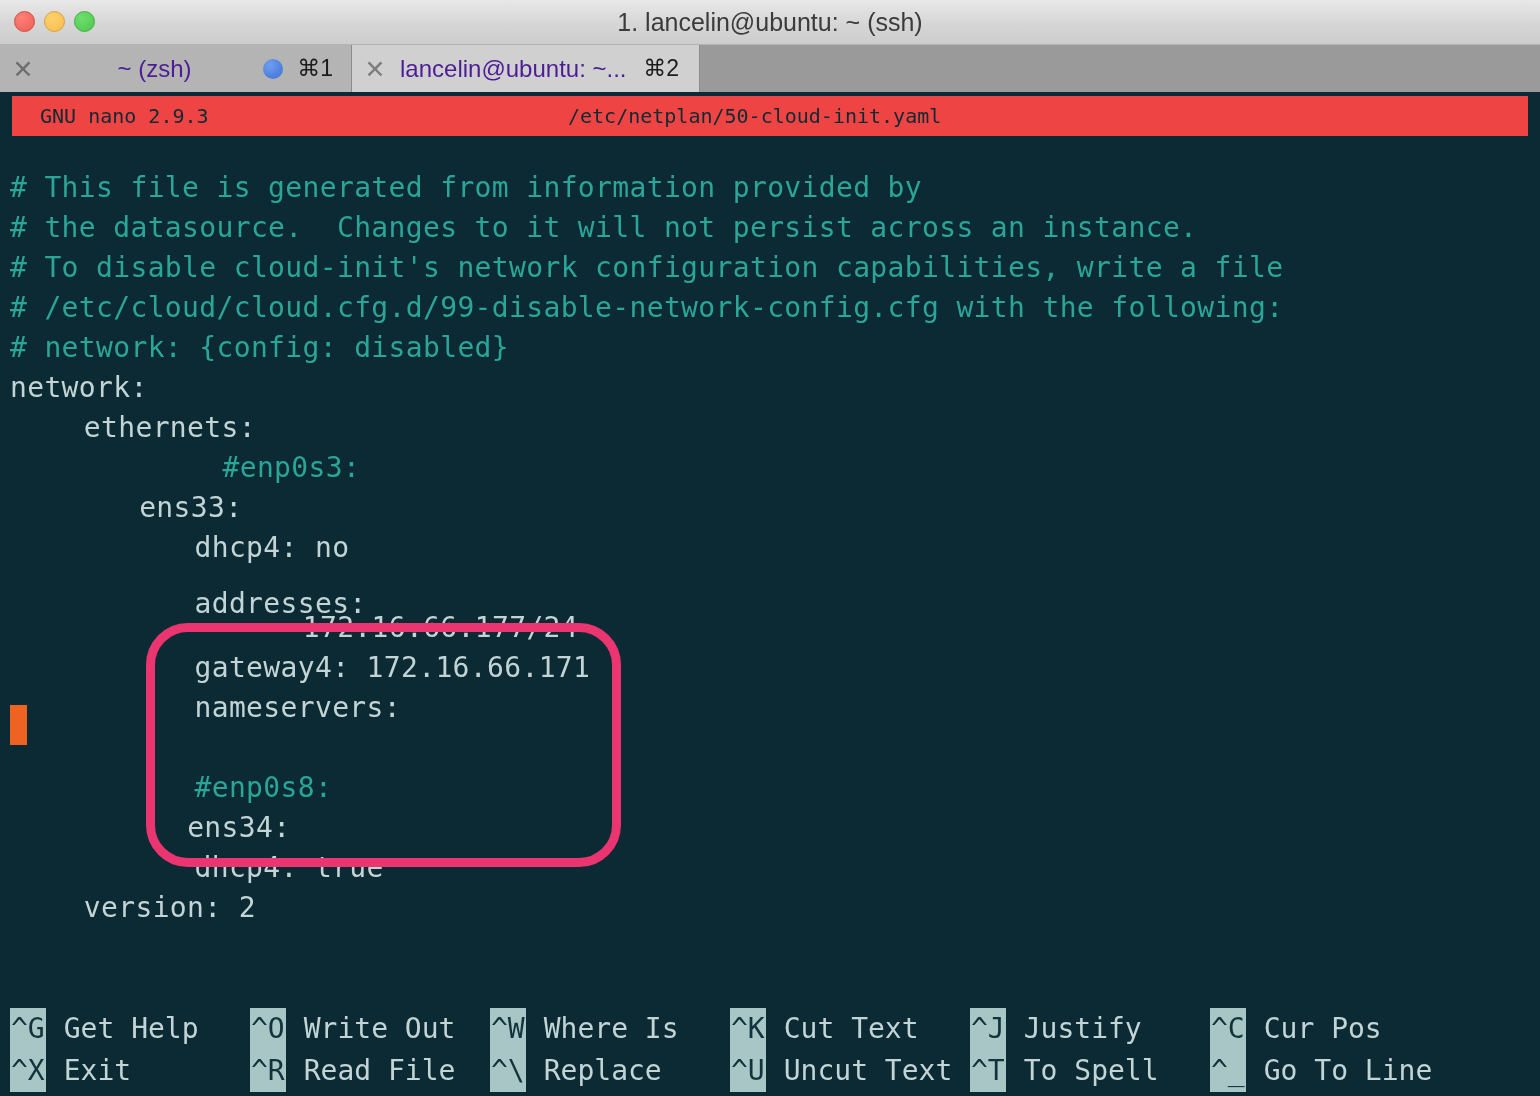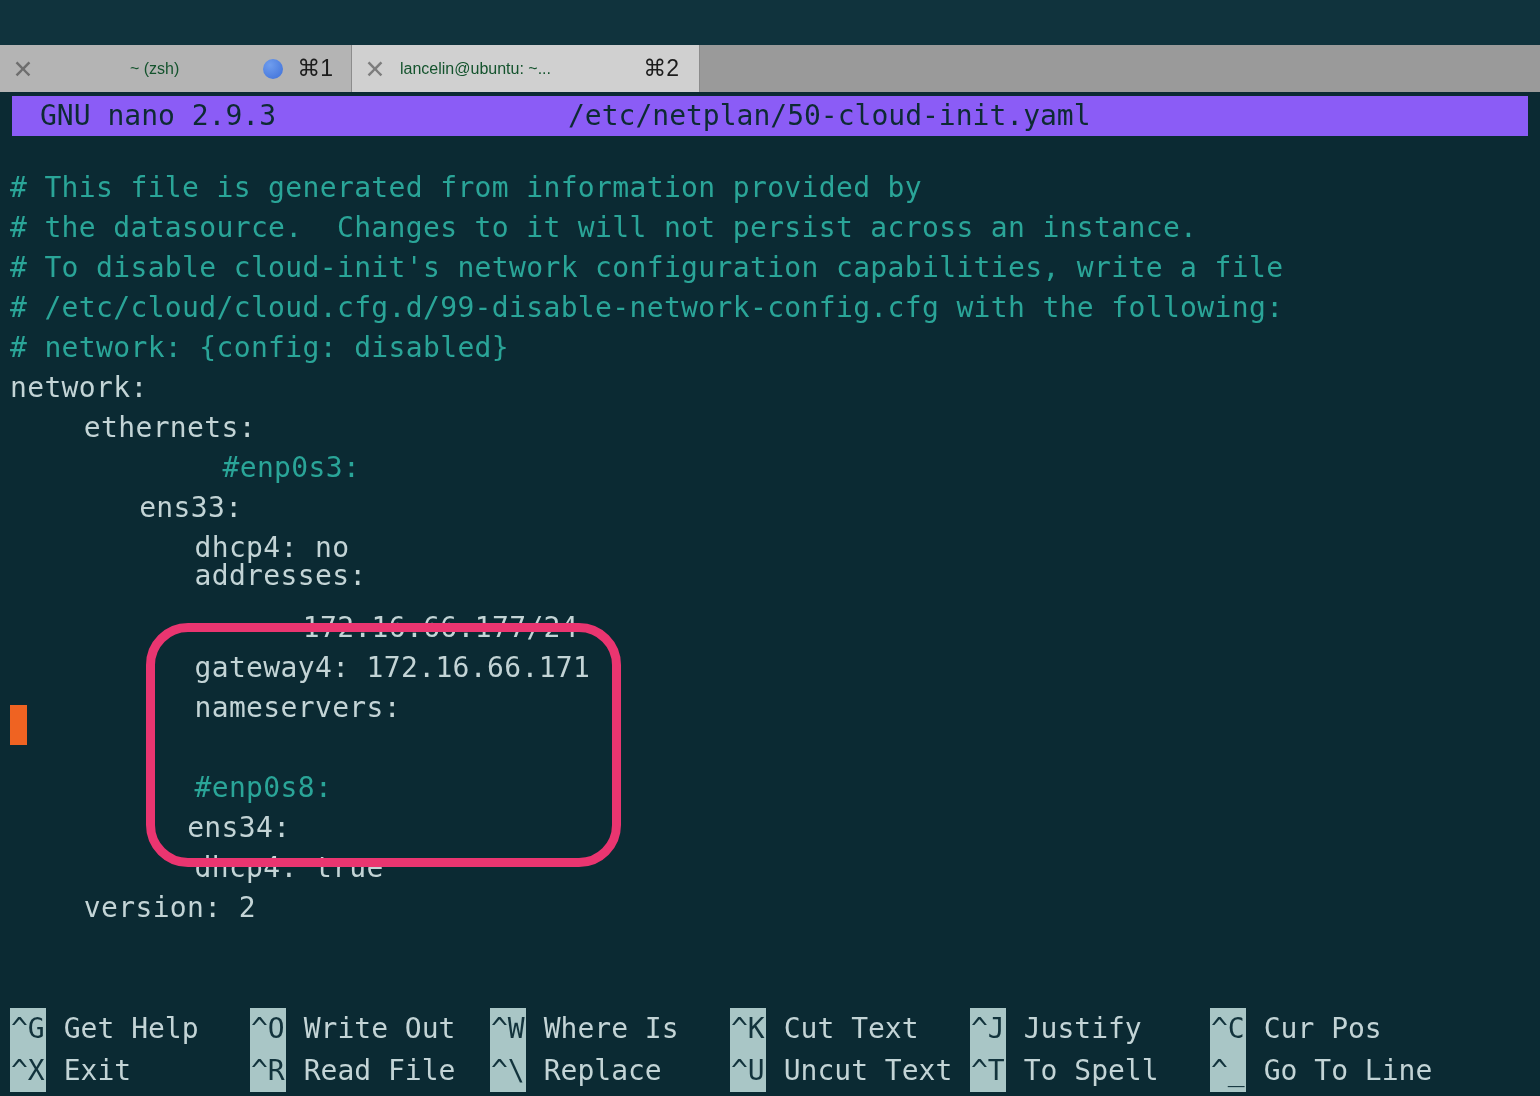--- a/index.html
+++ b/index.html
@@ -94,22 +94,22 @@
     font-size: 25px;
     color: #6e6e6e;
     line-height: 1;
     flex: 0 0 auto;
     padding-top: 2px;
   }
   .tab.active .tab-close { color: #7d7d7d; }
   .tab-label {
     flex: 1 1 auto;
     text-align: center;
-    font-size: 16px;
-    color: #14532d;
+    font-size: 24px;
+    color: #4c1d95;
     white-space: nowrap;
     overflow: hidden;
   }
   .tab.active .tab-label { text-align: left; padding-left: 2px; }
   .tab-dot {
     width: 20px; height: 20px;
     border-radius: 50%;
     background: radial-gradient(circle at 35% 30%, #6f9dee, #3d6fd8);
     flex: 0 0 auto;
     margin-right: 14px;
@@ -131,23 +131,23 @@
     height: 1004px;
     background: #0b2a33;
     font-family: "DejaVu Sans Mono", monospace;
   }
 
   .nano-header {
     position: absolute;
     left: 12px; top: 4px;
     width: 1516px;
     height: 40px;
-    background: #8b5cf6;
+    background: #ef4444;
     color: #0d2b33;
-    font-size: 28px;
+    font-size: 20px;
     line-height: 40px;
     font-family: "DejaVu Sans Mono", monospace;
     white-space: pre;
     overflow: hidden;
   }
   .nano-header .nh-version { position: absolute; left: 28px; top: 0; }
   .nano-header .nh-file    { position: absolute; left: 556px; top: 0; text-align: right; }
 
   .editor {
     position: absolute;
@@ -233,20 +233,28 @@
     white-space: pre;
     margin-left: 18px;
     display: inline-block;
   }
 </style>
 </head>
 <body>
 
 <div class="window">
 
+  <div class="titlebar">
+    <div class="traffic">
+      <span class="light close"></span>
+      <span class="light min"></span>
+      <span class="light max"></span>
+    </div>
+    <div class="window-title">1. lancelin@ubuntu: ~ (ssh)</div>
+  </div>
 
   <div class="tabbar">
 
     <div class="tab inactive">
       <span class="tab-close">✕</span>
       <span class="tab-label">~ (zsh)</span>
       <span class="tab-dot"></span>
       <span class="tab-key">⌘1</span>
     </div>
 
@@ -271,21 +279,21 @@
     <div class="code-line comment" style="top: 40px; left: 10px;"># the datasource.  Changes to it will not persist across an instance.</div>
         <div class="code-line comment" style="top: 0px; left: 10px;"># This file is generated from information provided by</div>
         <div class="code-line comment" style="top: 80px; left: 10px;"># To disable cloud-init's network configuration capabilities, write a file</div>
         <div class="code-line comment" style="top: 120px; left: 10px;"># /etc/cloud/cloud.cfg.d/99-disable-network-config.cfg with the following:</div>
         <div class="code-line comment" style="top: 160px; left: 10px;"># network: {config: disabled}</div>
         <div class="code-line" style="top: 200px; left: 10px;">network:</div>
         <div class="code-line" style="top: 240px; left: 83.8px;">ethernets:</div>
         <div class="code-line comment" style="top: 280px; left: 194.5px; margin-left: 28px;">#enp0s3:</div>
         <div class="code-line" style="top: 320px; left: 139.15px;">ens33:</div>
         <div class="code-line" style="top: 360px; left: 194.5px;">dhcp4: no</div>
-        <div class="code-line" style="top: 388px; left: 194.5px;">addresses:</div>
+        <div class="code-line" style="top: 416px; left: 194.5px;">addresses:</div>
         <div class="code-line" style="top: 440px; left: 268.3px;">- 172.16.66.177/24</div>
         <div class="code-line" style="top: 480px; left: 194.5px;">gateway4: 172.16.66.171</div>
         <div class="code-line" style="top: 520px; left: 194.5px;">nameservers:</div>
         <div class="code-line comment" style="top: 600px; left: 194.5px;">#enp0s8:</div>
         <div class="code-line" style="top: 640px; left: 139.15px; margin-left: 48px;">ens34:</div>
         <div class="code-line" style="top: 680px; left: 194.5px;">dhcp4: true</div>
         <div class="code-line" style="top: 720px; left: 83.8px;">version: 2</div>
       </div>
 
     <div class="annot-box"></div>

